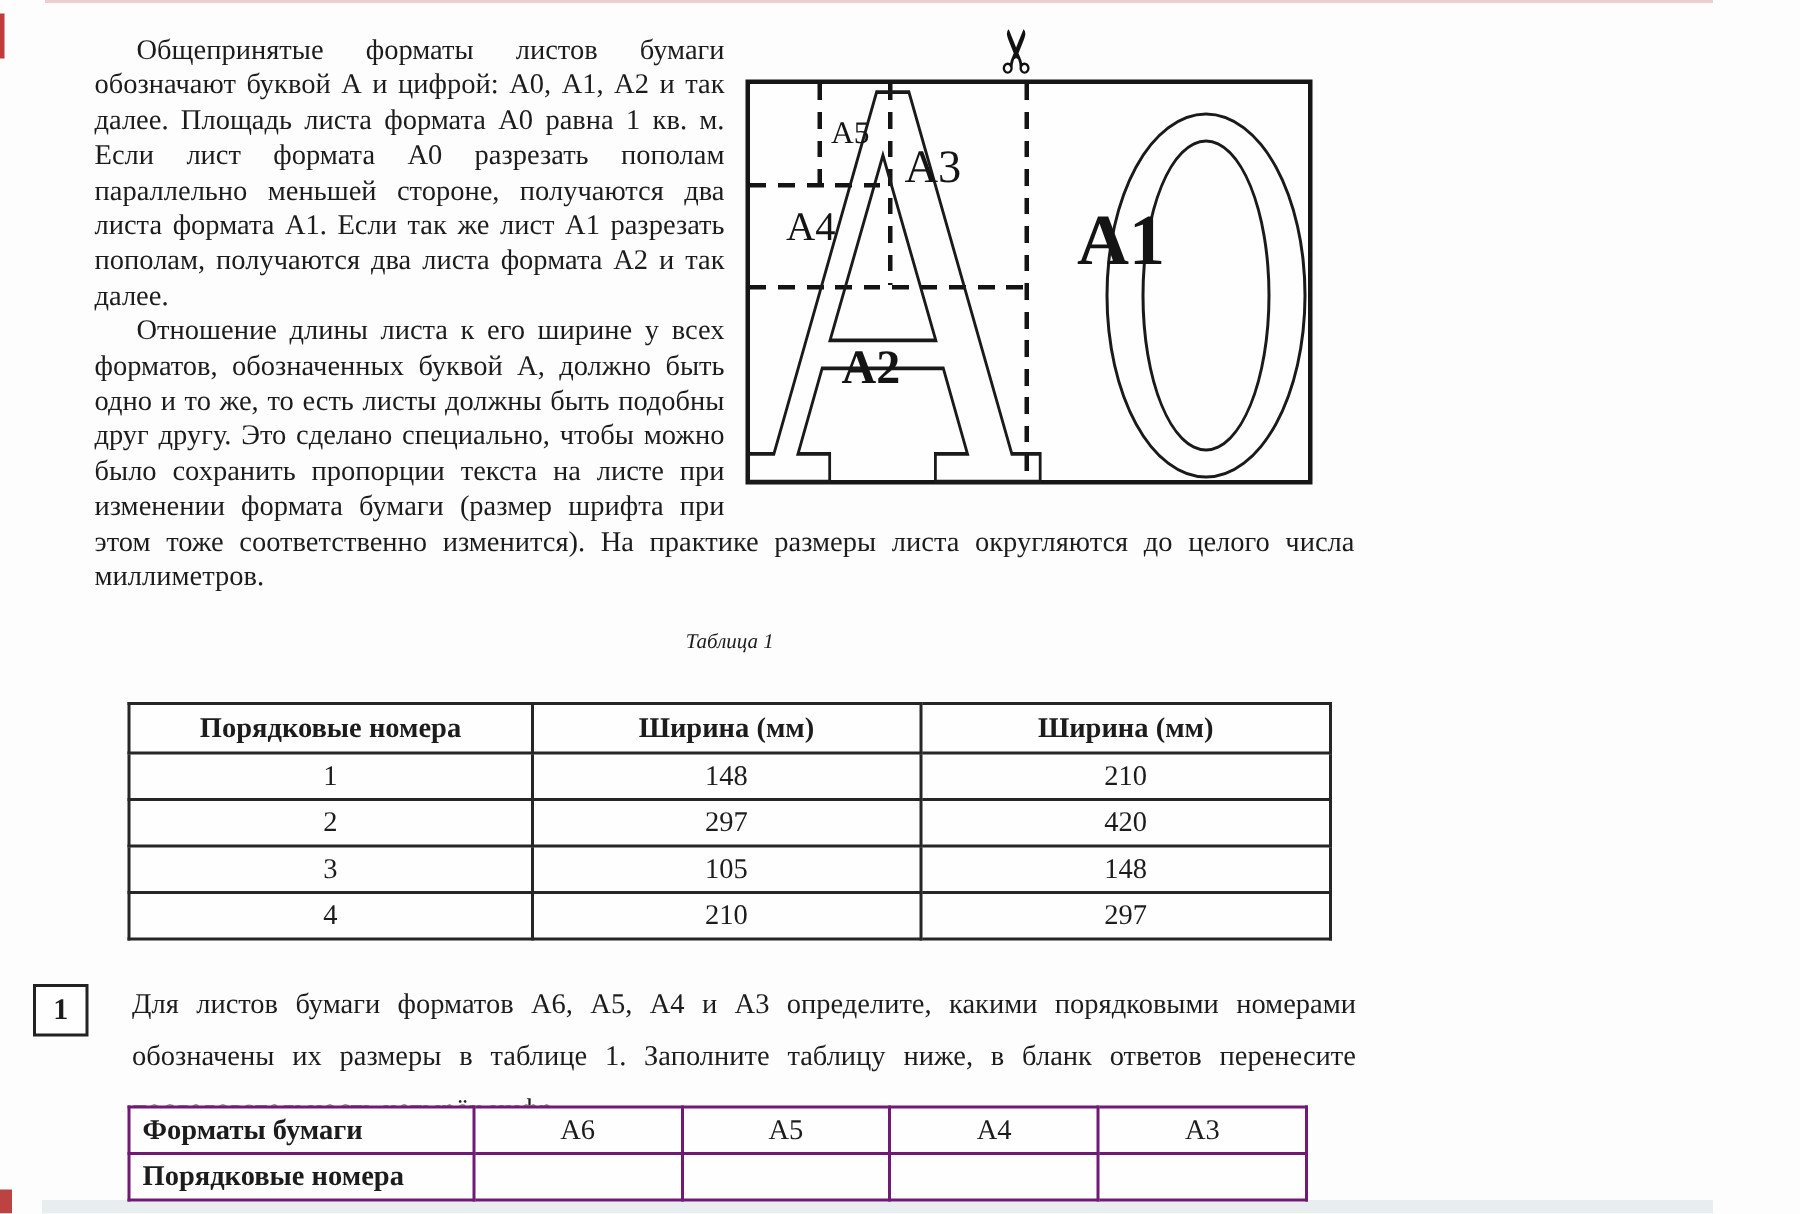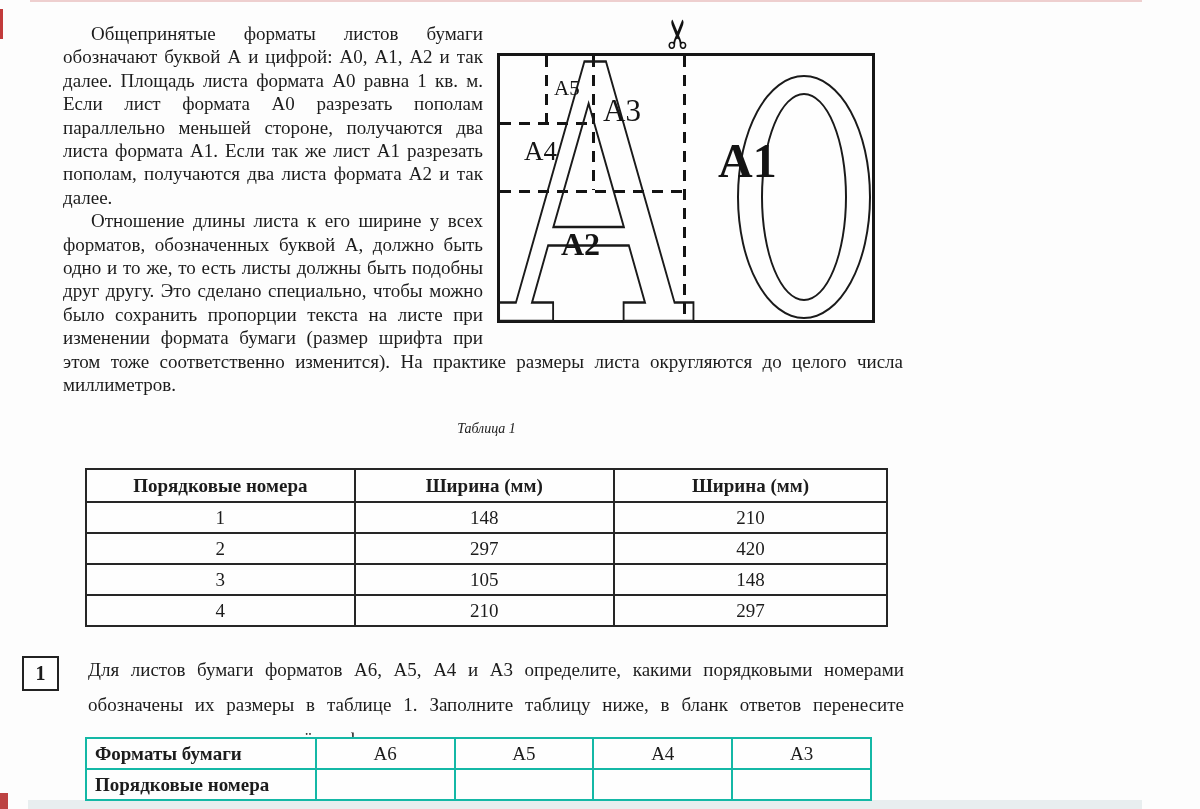--- a/index.html
+++ b/index.html
@@ -79,21 +79,21 @@
     border:2.5px solid #222; font-weight:bold; font-size:20px;
     text-align:center; line-height:31px; background:#fefefe;
   }
   #problem-text {
     position:absolute; left:88px; top:652px; width:816px;
     font-size:19px; line-height:35px; text-align:justify;
   }
 
   
   #answer-table { position:absolute; left:85px; top:737px; width:787px; font-size:19px; }
-  #answer-table td { border:2px solid #14b8a6; height:29px; padding:0 4px; }
+  #answer-table td { border:2px solid #701a75; height:29px; padding:0 4px; }
   #answer-table td.rowlabel { width:219px; font-weight:bold; text-align:left; padding-left:8px; }
   #answer-table td.fmt { width:132px; text-align:center; }
 </style>
 </head>
 <body>
 
 <div class="artifact" id="top-line"></div>
 <div class="artifact" id="left-tick"></div>
 <div class="artifact" id="bottom-strip"></div>
 <div class="artifact" id="bottom-red"></div>

